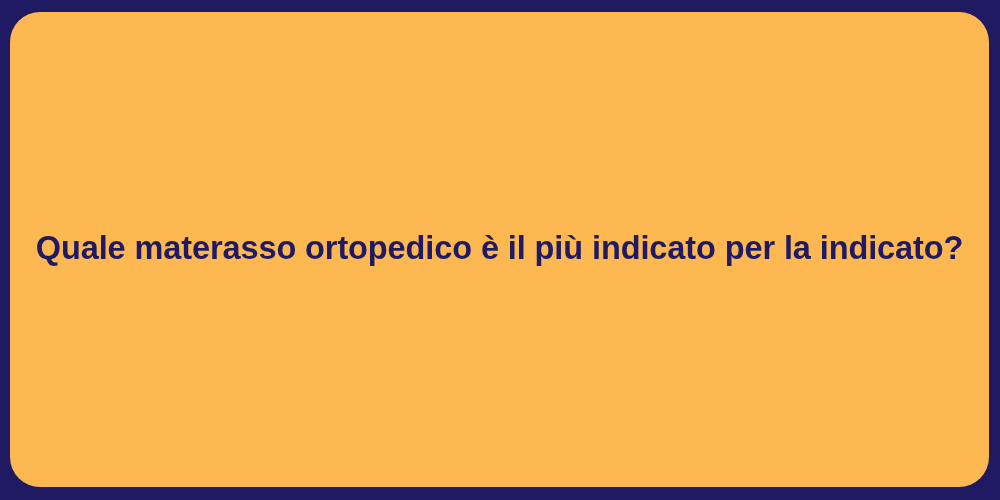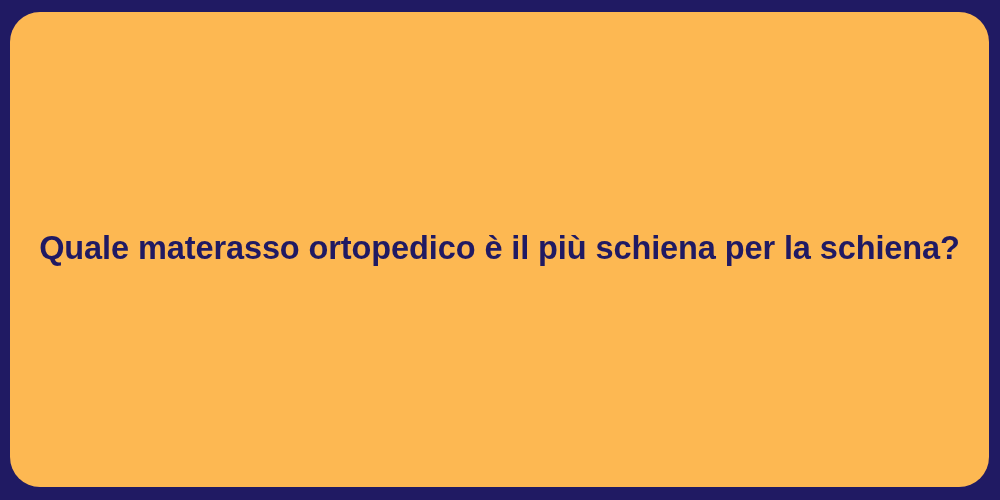--- a/index.html
+++ b/index.html
@@ -66,17 +66,17 @@
 </style>
 </head>
 <body style="width: 1000px; height: 500px;">
 
 <div class="card-frame" style="background: rgb(32, 26, 99); width: 1000px; height: 500px;">
 
   <div class="card-panel" style="background: rgb(253, 184, 82); border-radius: 30px;">
 
     <div class="headline-wrap">
 
-      <h1 class="headline" style="color: rgb(32, 26, 99); text-align: center; font-size: 32.5px;">Quale materasso ortopedico è il più schiena per la schiena?</h1>
+      <h1 class="headline" style="color: rgb(32, 26, 99); text-align: center; font-size: 32.5px;">Quale materasso ortopedico è il più indicato per la indicato?</h1>
 
     </div>
   </div>
 </div>
 
 </body></html>

